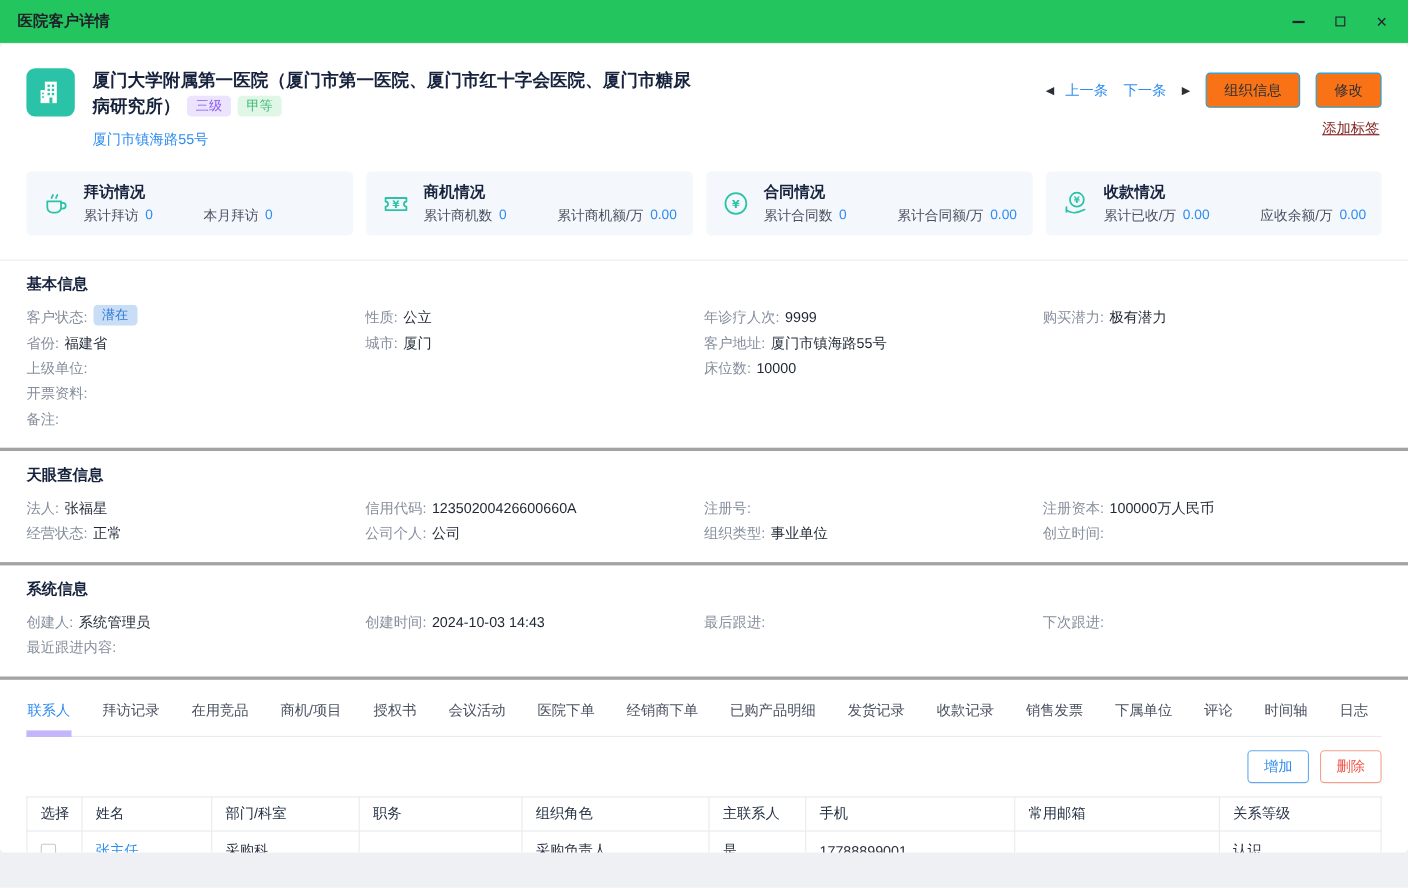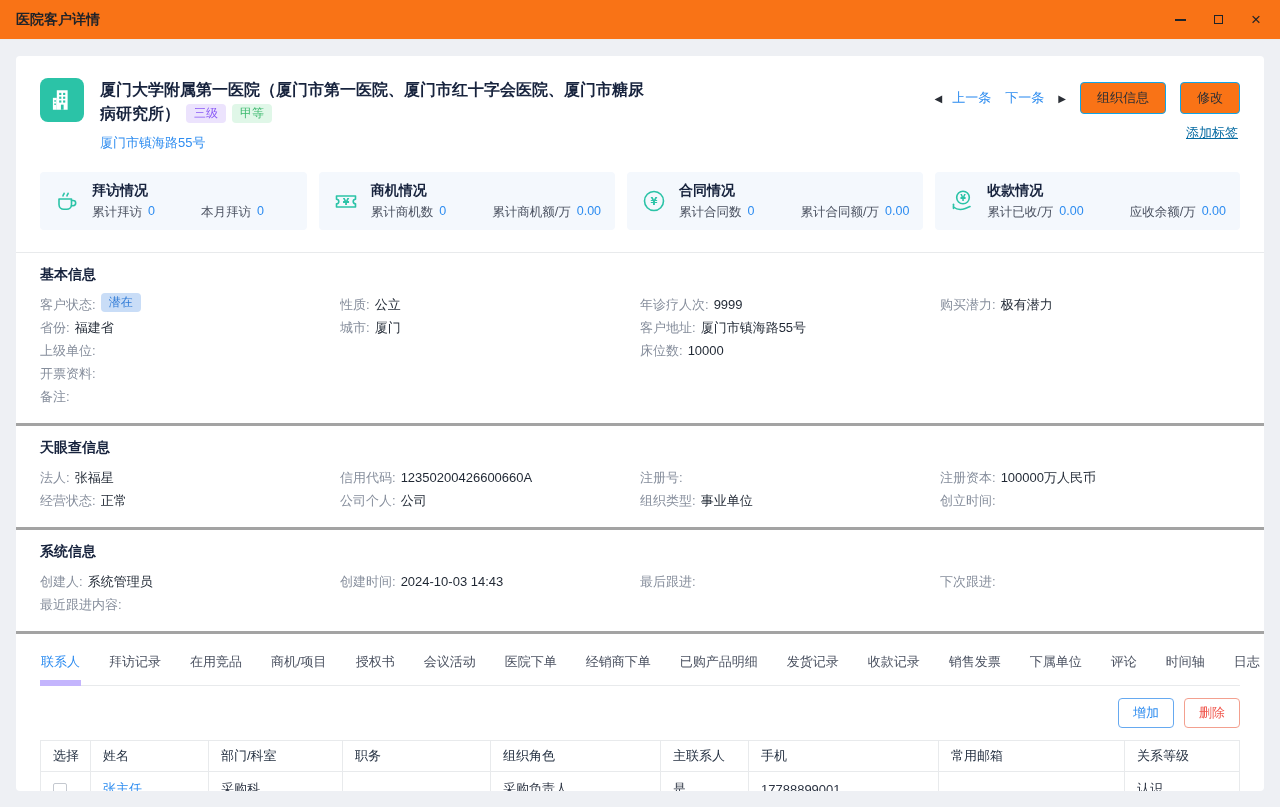--- a/index.html
+++ b/index.html
@@ -1,41 +1,41 @@
 <!DOCTYPE html>
 <html><head>
 <meta charset="utf-8">
 <style>
   *{box-sizing:border-box;margin:0;padding:0}
   html,body{width:1280px;height:807px;overflow:hidden}
   body{font-family:"Liberation Sans","DejaVu Sans",sans-serif;background:#eef0f4;color:#17233d;font-size:13px}
-  .titlebar{height:40px;background:#f97316;display:flex;align-items:center;justify-content:space-between;padding:0 16px;border-bottom:1px solid #ececec}
+  .titlebar{height:40px;background:#22c55e;display:flex;align-items:center;justify-content:space-between;padding:0 16px;border-bottom:1px solid #ececec}
   .titlebar-text{font-size:14px;font-weight:700;color:#1f2329}
   .win-controls{display:flex;align-items:center;gap:22px}
   .win-btn{display:inline-flex;align-items:center;justify-content:center;width:16px;height:16px;cursor:pointer;color:#1f2329}
   .min-glyph{display:block;width:11px;border-top:2px solid #1f2329}
   .max-glyph{display:block;width:9px;height:9px;border:1.5px solid #1f2329}
   .close-glyph{font-size:17px;line-height:1}
-  .content{padding:16px;height:544px}
+  .content{height:544px}
   .card{background:#fff;border-radius:4px;height:735px;overflow:hidden}
   .header-block{padding:22px 24px 0;border-bottom:1px solid #e8eaec}
   .hospital-header{display:flex;justify-content:space-between;align-items:flex-start}
   .hh-left{display:flex;gap:16px}
   .hospital-icon{width:44px;height:44px;border-radius:8px;background:#2bc3a7;display:flex;align-items:center;justify-content:center;flex:none}
   .hospital-title{max-width:545px;font-size:16px;font-weight:700;line-height:24px;color:#17233d}
   .badge{display:inline-block;font-size:12px;font-weight:400;line-height:19px;padding:0 8px;border-radius:4px;margin-left:6px;vertical-align:2px;white-space:nowrap}
   .badge-grade{background:#ece3fd;color:#8a5af5}
   .badge-class{background:#e0f7e8;color:#3cb96e}
   .hospital-address{display:inline-block;margin-top:8px;color:#2d8cf0;font-size:13px;text-decoration:none;cursor:pointer}
   .hh-right{display:flex;flex-direction:column;align-items:flex-end;gap:10px;padding-top:4px;flex:none}
   .hh-actions{display:flex;align-items:center;gap:10px}
   .nav-arrow{color:#2b2f36;font-size:10px;cursor:pointer}
   .nav-link{color:#2d8cf0;font-size:13px;cursor:pointer;text-decoration:none;margin-right:4px}
   .btn{background:#f97316;border:1px solid #0ea5e9;border-radius:4px;padding:6px 16px;font-size:13px;color:#2b2f36;cursor:pointer;font-family:inherit;margin-left:4px}
-  .add-tag{color:#0369a1;text-decoration:underline;font-size:13px;cursor:pointer;margin-right:2px}
+  .add-tag{color:#7f1d1d;text-decoration:underline;font-size:13px;cursor:pointer;margin-right:2px}
   .stats{display:flex;gap:12px;margin-top:20px;padding-bottom:22px}
   .stat-card{flex:1;background:#f4f8fd;border-radius:4px;display:flex;align-items:center;padding:9px 14px;gap:12px;height:58px}
   .stat-icon{flex:none;width:26px;height:26px}
   .stat-title{font-size:14px;font-weight:700;color:#17233d;margin-bottom:4px}
   .stat-items{display:flex;gap:46px}
   .stat-item{display:flex;gap:6px;font-size:12.5px;white-space:nowrap}
   .stat-label{color:#4a5160}
   .stat-value{color:#2d8cf0}
   .info-section{padding:13px 24px 15px;border-bottom:3px solid #a3a3a3}
   .section-title{font-size:14px;font-weight:700;color:#17233d;margin-bottom:9px}

